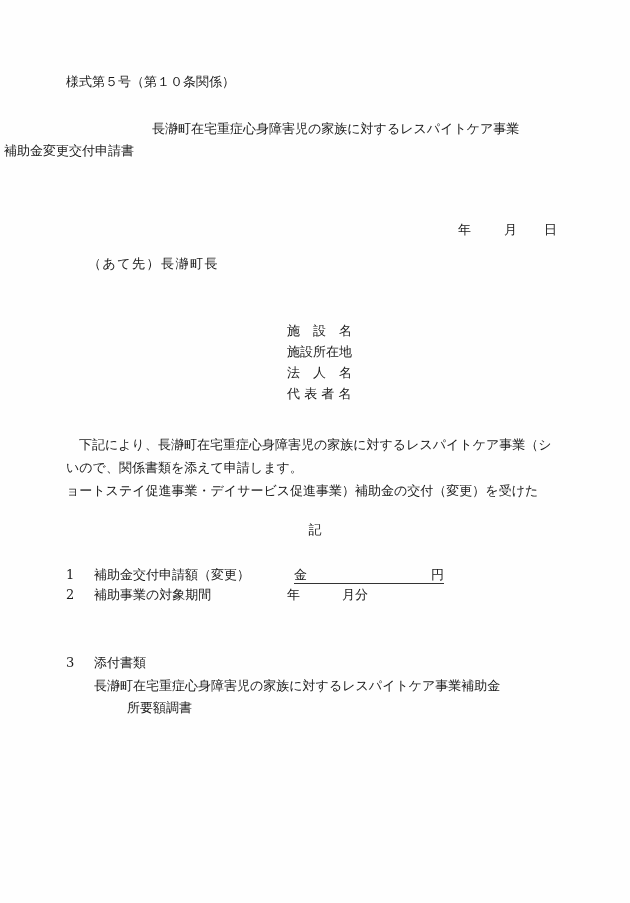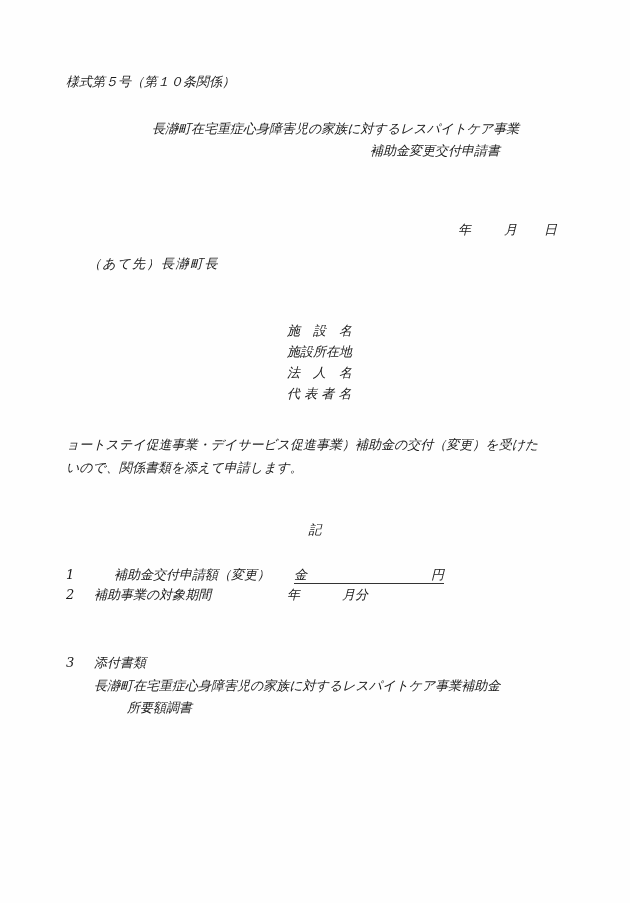--- a/index.html
+++ b/index.html
@@ -10,38 +10,38 @@
     body {
       width: 630px;
       height: 903px;
       position: relative;
       overflow: hidden;
       font-family: "DejaVu Serif", "Liberation Serif", serif;
       color: #1a1a1a;
       font-size: 13px;
       background: #fefefe;
     }
-    .abs { position: absolute; white-space: nowrap; line-height: 16px; font-style: italic; }
+    .abs { position: absolute; white-space: nowrap; line-height: 16px; }
     .form-number { left: 66px; top: 74px; }
     .title-line1 { left: 152px; top: 121px; }
-    .title-line2 { left: 0; width: 500px; text-align: right; top: 143px; padding-left: 4px; box-sizing: border-box; }
+    .title-line2 { left: 0; width: 500px; text-align: left; top: 143px; padding-left: 4px; box-sizing: border-box; }
     .date-row { left: 458px; top: 222px; }
     .date-row span { display: inline-block; }
     .date-year { width: 46px; }
     .date-month { width: 40px; }
     .addressee { left: 88px; top: 256px; letter-spacing: 1.5px; }
     .applicant { left: 287px; top: 320px; }
     .applicant .row { height: 21px; line-height: 21px; }
     .body-text { left: 66px; top: 433px; width: 500px; white-space: normal; line-height: 23px; }
     .body-text p { margin: 0; }
     .ki { left: 0; width: 630px; text-align: center; top: 522px; }
     .item { left: 66px; }
     .item .num { display: inline-block; width: 28px; }
     .item1 { top: 567px; }
-    .item1 .label { display: inline-block; width: 200px; margin-left: 20px; }
+    .item1 .label { display: inline-block; width: 200px; }
     .amount {
       display: inline-block;
       width: 150px;
       border-bottom: 1px solid #333;
       position: relative;
       height: 16px;
     }
     .amount .kin { position: absolute; left: 0; top: 0; }
     .amount .yen { position: absolute; right: 0; top: 0; }
     .item1 .amount-wrap { position: absolute; left: 228px; top: 0; }
@@ -68,22 +68,23 @@
 <div class="abs addressee">（あて先）長瀞町長</div>
 
 <div class="abs applicant">
   <div class="row">施　設　名</div>
   <div class="row">施設所在地</div>
   <div class="row">法　人　名</div>
   <div class="row">代 表 者 名</div>
 </div>
 
 <div class="abs body-text">
+  <p>　下記により、長瀞町在宅重症心身障害児の家族に対するレスパイトケア事業（シ</p>
+  <p>いので、関係書類を添えて申請します。</p>
   <p>ョートステイ促進事業・デイサービス促進事業）補助金の交付（変更）を受けた</p>
-  <p>いので、関係書類を添えて申請します。</p>
 </div>
 
 <div class="abs ki">記</div>
 
 <div class="abs item item1">
   <span class="num">1</span><span class="label">補助金交付申請額（変更）</span>
   <span class="amount-wrap">
     <span class="amount">
       <span class="kin">金</span>
       <span class="yen">円</span>

